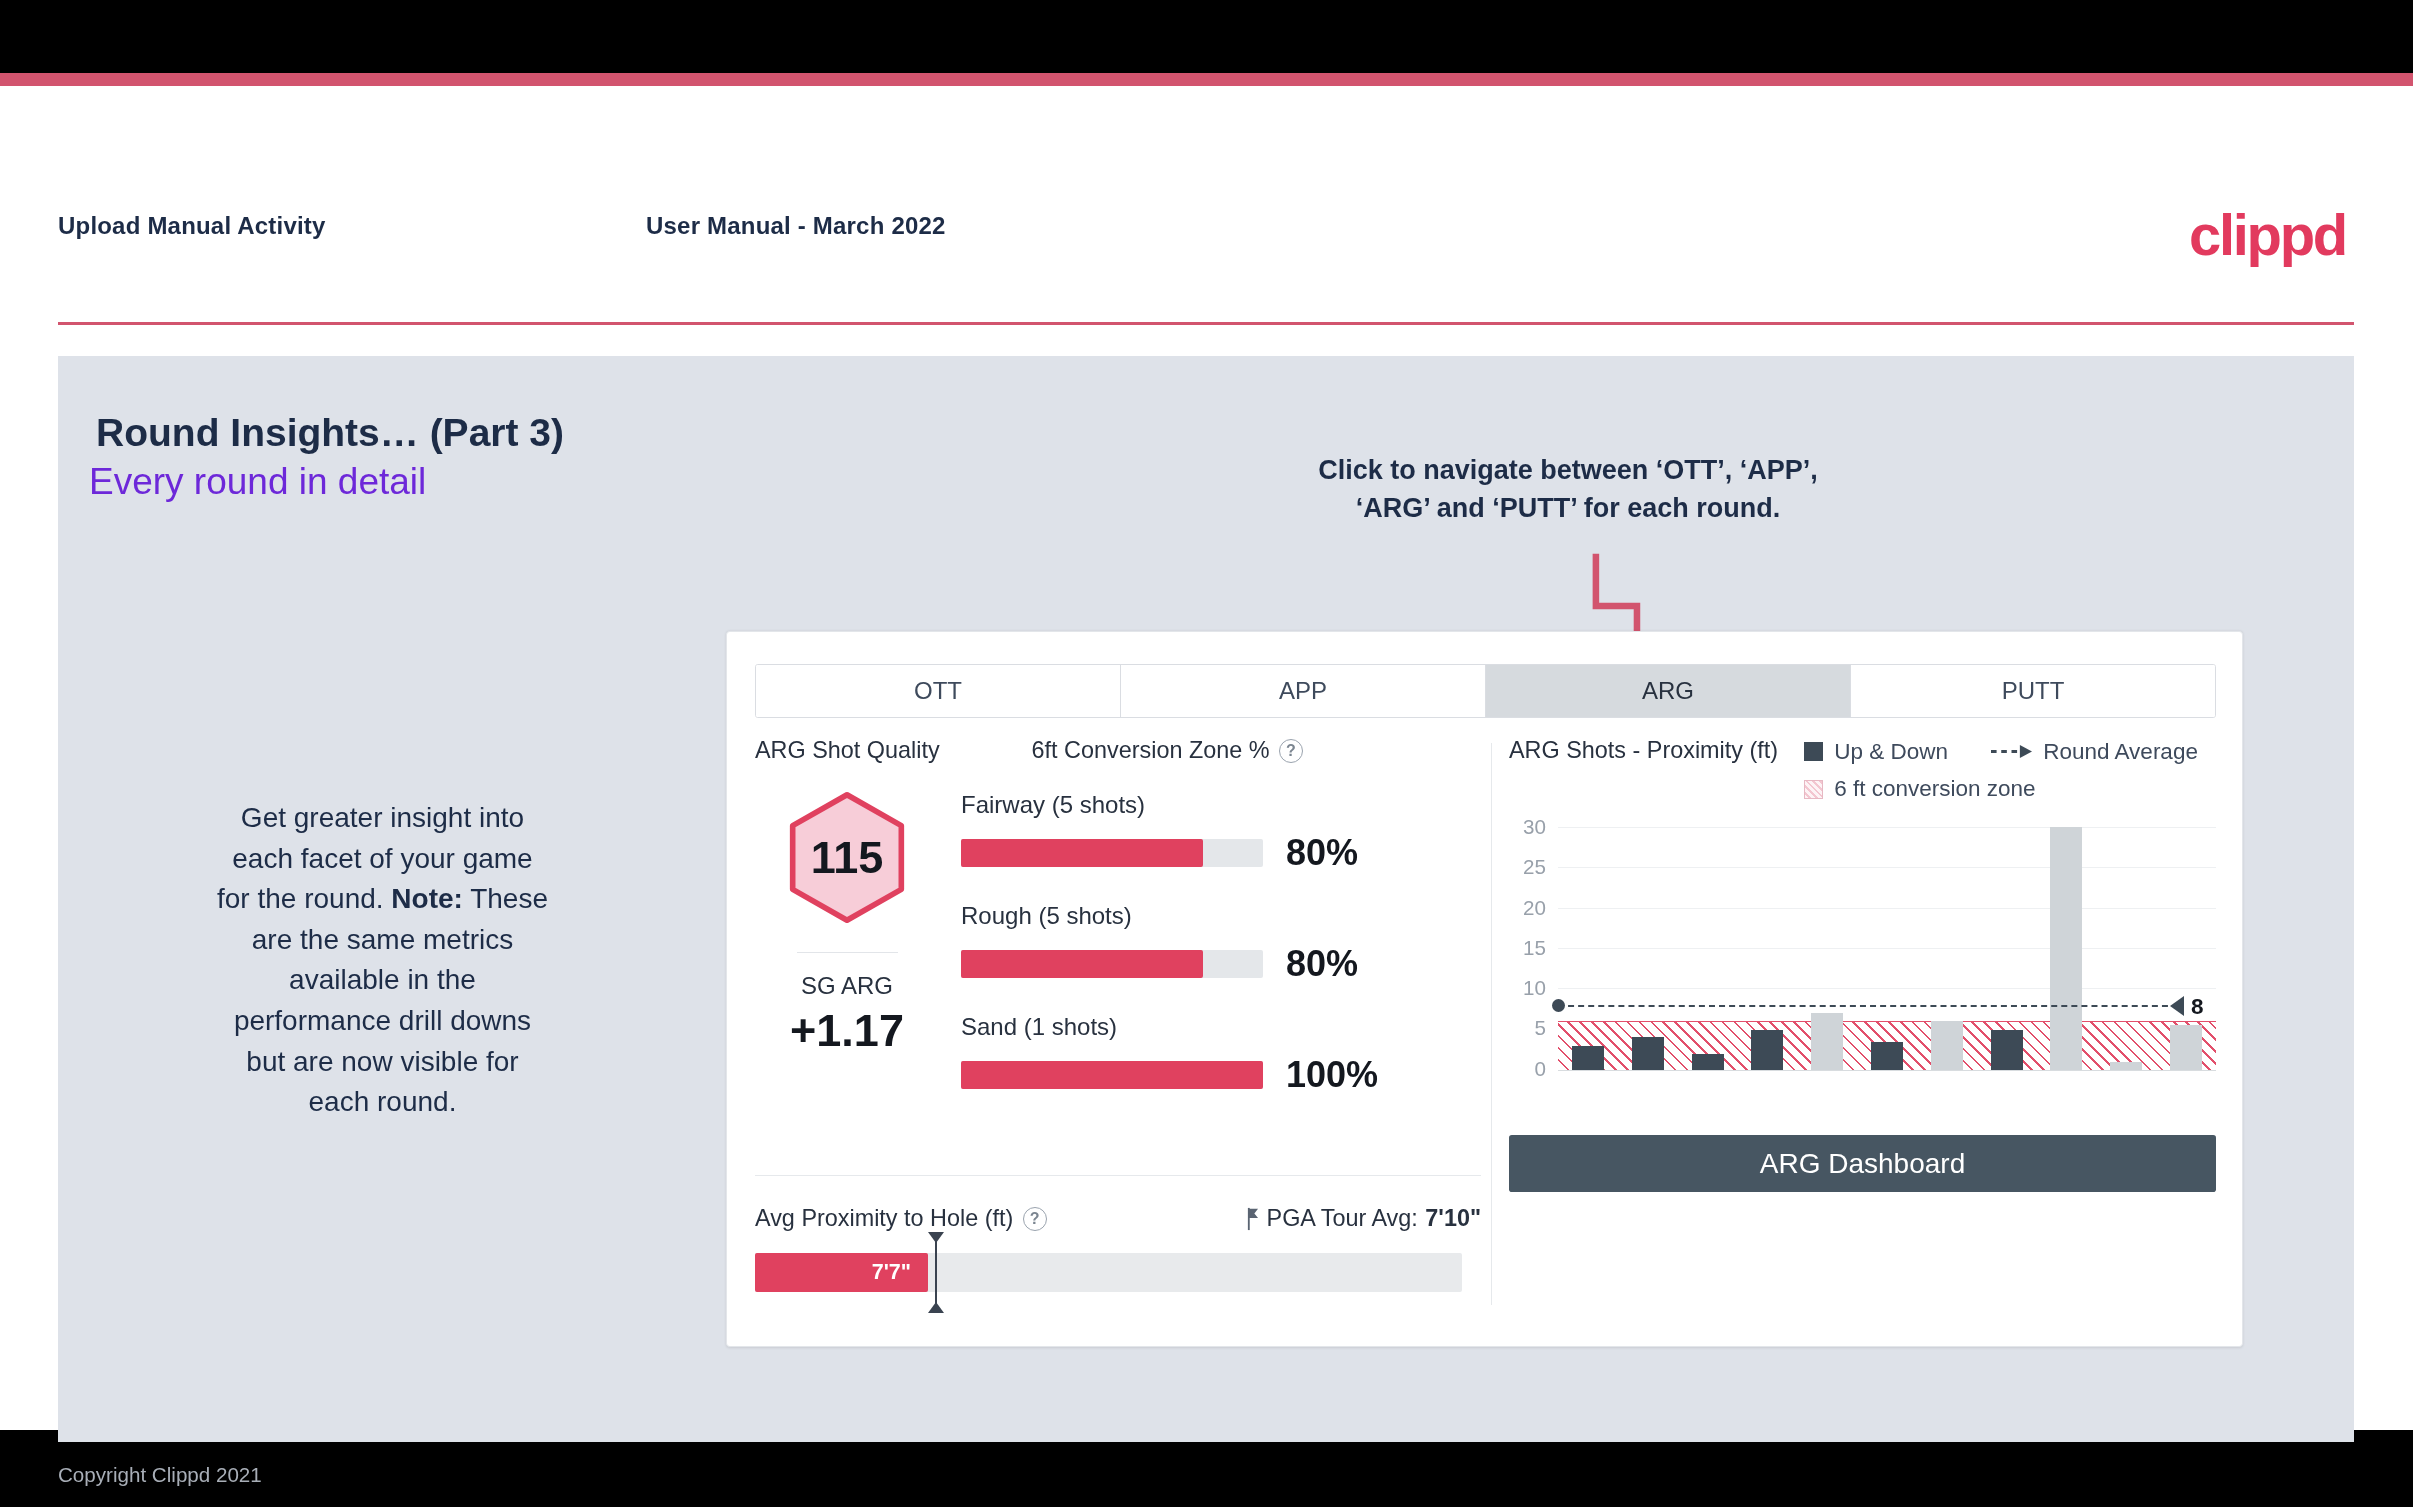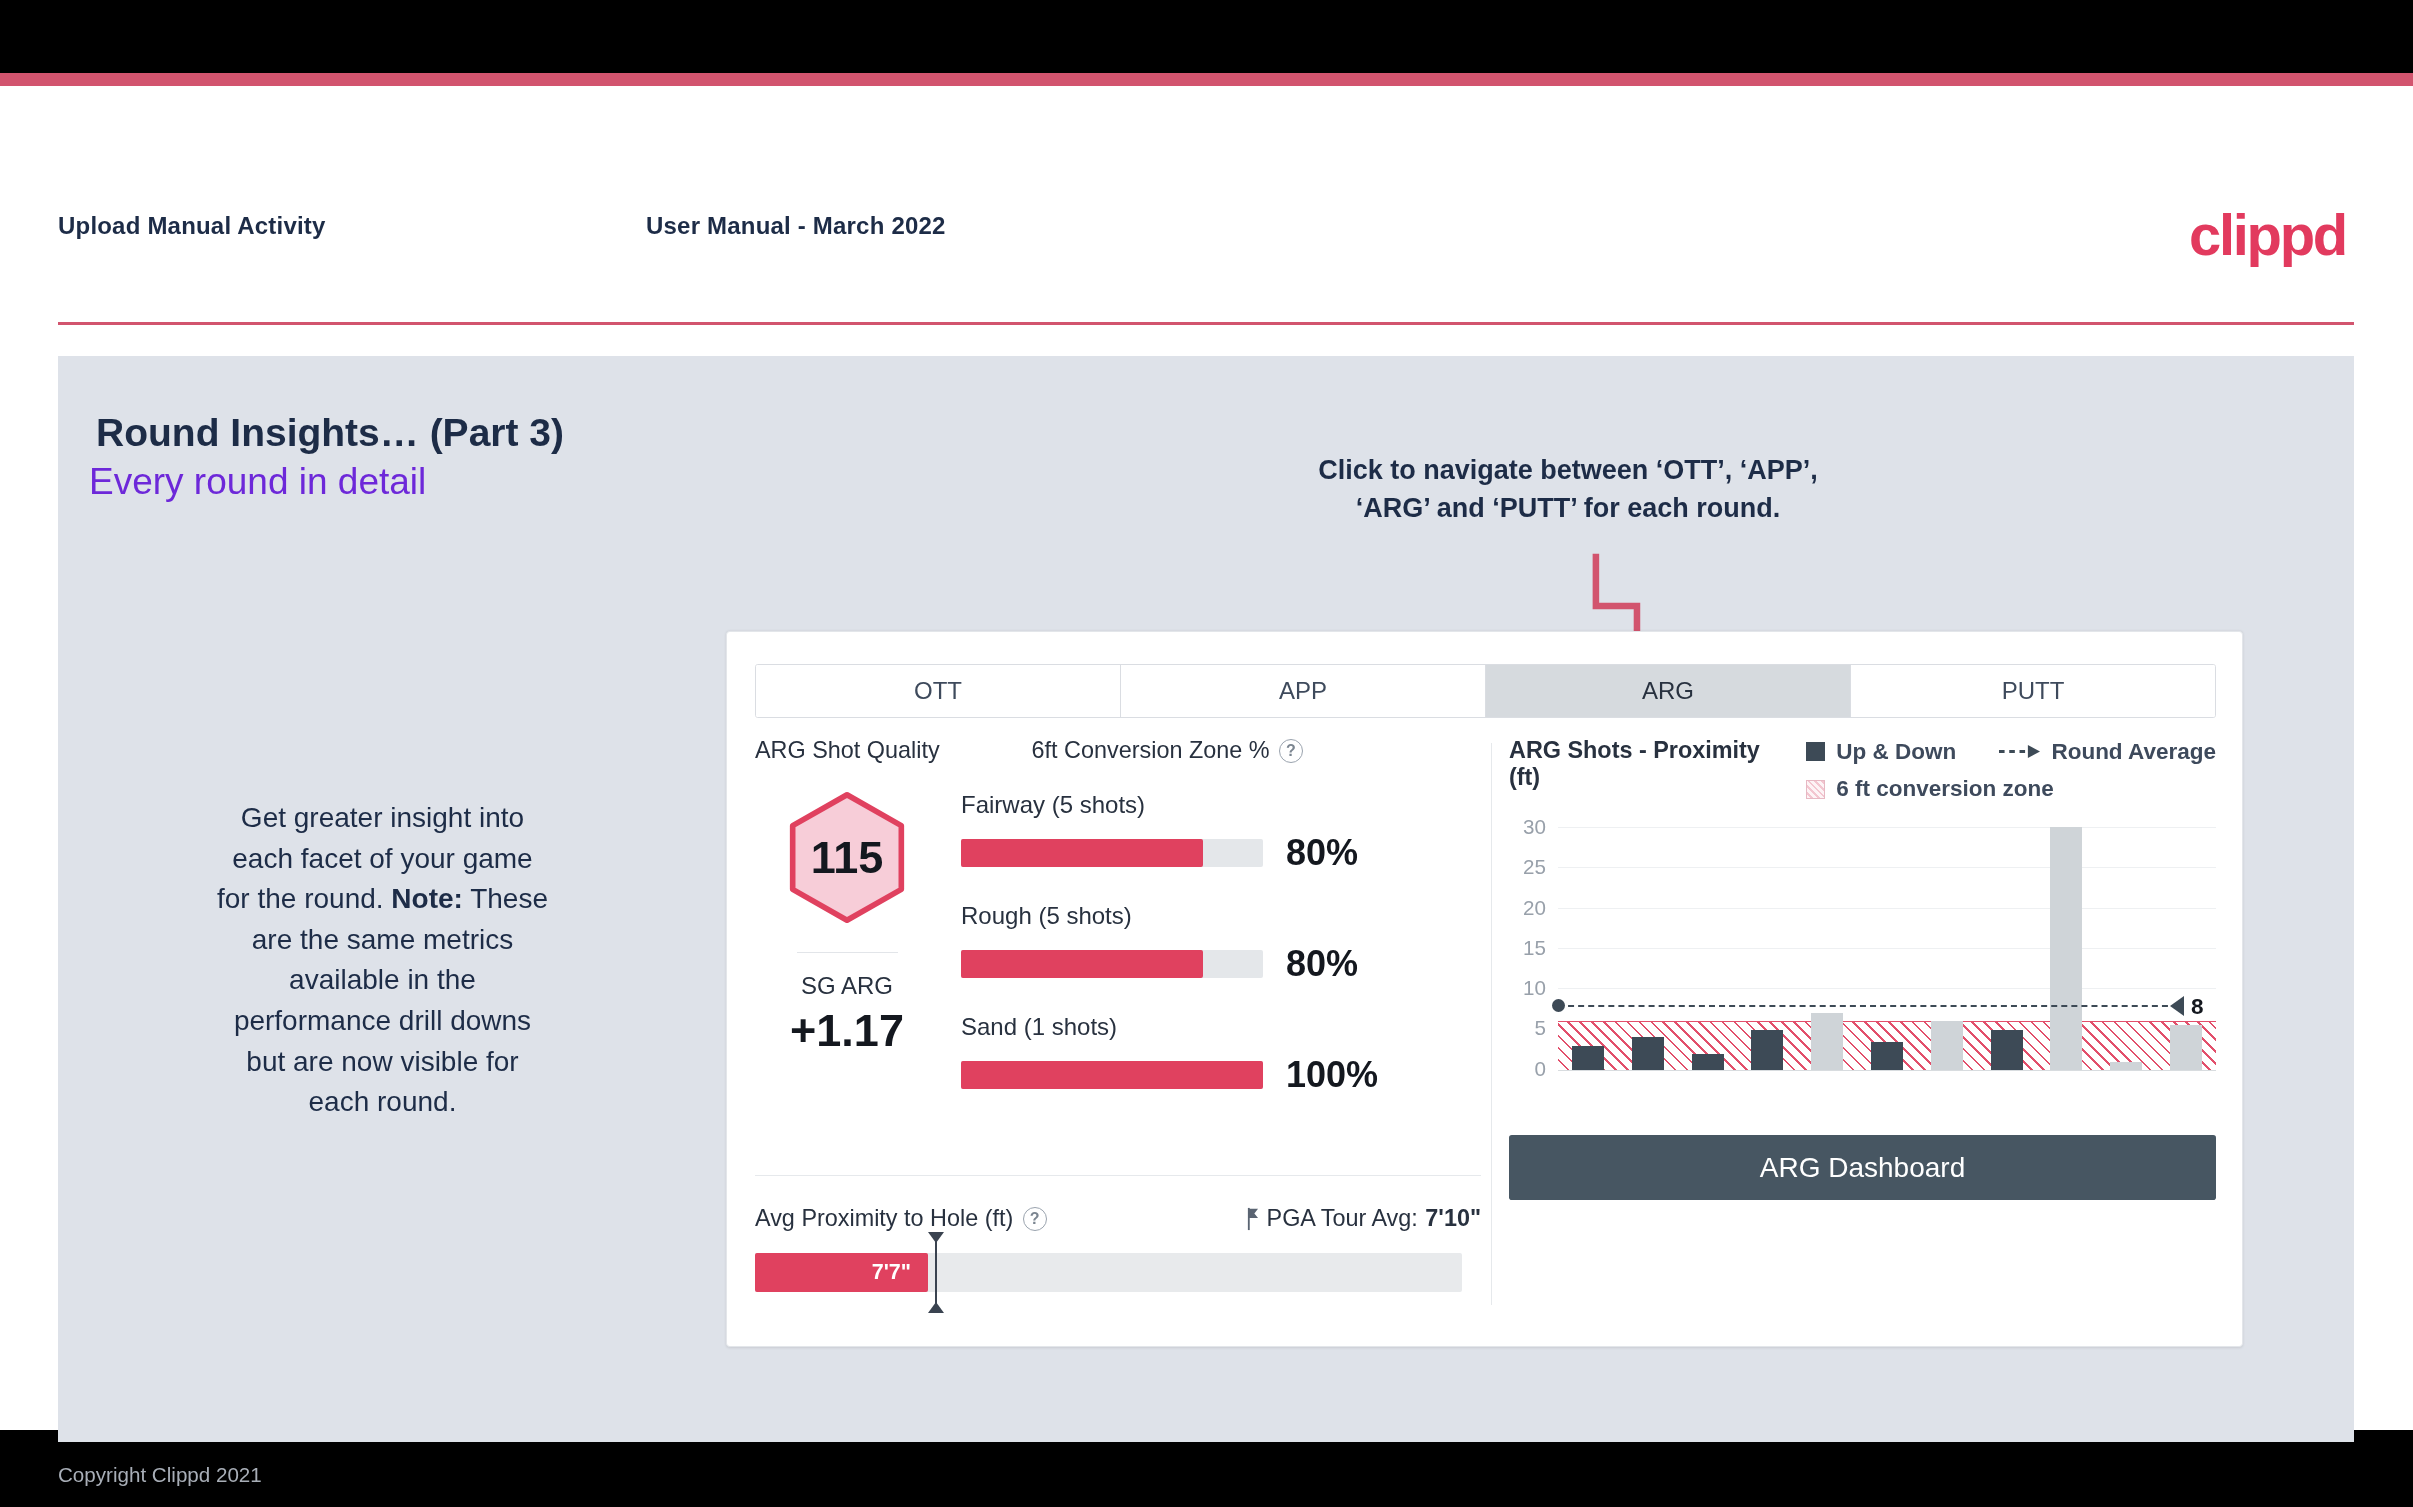--- a/index.html
+++ b/index.html
@@ -154,21 +154,21 @@
     border-left:8.4px solid transparent; border-right:8.4px solid transparent;
     border-top:11.2px solid #3a4350;
   }
   .prox-tri-bot {
     position:absolute; left:173px; top:49px; width:0; height:0;
     border-left:8.4px solid transparent; border-right:8.4px solid transparent;
     border-bottom:11.2px solid #3a4350;
   }
 
   
-  .chart-head { display:flex; align-items:flex-start; gap:26px;font-weight:bold; }
+  .chart-head { display:flex; align-items:flex-start; gap:26px; }
   .legend { display:flex; flex-direction:column; gap:11.2px; margin-top:1.9px; }
   .legend-row { display:flex; align-items:center; gap:43px; }
   .lg { display:flex; align-items:center; gap:11.2px; font-size:22.5px; color:#3e4a5c; white-space:nowrap; }
   .sw-dark { width:19px; height:19px; background:#3d4a56; }
   .sw-hatch {
     width:19px; height:19px; border:0.9px solid #e7b8c3;
     background:repeating-linear-gradient(45deg,#fdf3f5 0 2.8px,#f3c6d0 2.8px 4.7px);
   }
   .sw-dash { display:inline-block; width:41px; height:19px; position:relative; }
 
@@ -190,21 +190,21 @@
   .avgline { position:absolute; left:49px; height:0; border-top:2.8px dashed #3d4a56; }
   .avgdot  { position:absolute; width:13px; height:13px; border-radius:50%; background:#3d4a56; }
   .avgtri  {
     position:absolute; width:0; height:0;
     border-top:10.3px solid transparent; border-bottom:10.3px solid transparent;
     border-right:14px solid #3d4a56;
   }
   .avgval  { position:absolute; font-size:22.5px; font-weight:700; color:#14181f; }
 
   .dash-btn {
-    position:absolute; left:0; top:398px; width:707px; height:65px;
+    position:absolute; left:0; top:398px; width:707px; height:57px;
     background:#475662; color:#ffffff; border:none; border-radius:2.8px;
     font-size:28px; font-family:"Liberation Sans", sans-serif; cursor:pointer;
     display:flex; align-items:center; justify-content:center;
   }
 
   .copyright {
     position:absolute; left:58px; top:1377px;
     font-size:20.6px; color:#a8aeb7;
   }
 </style>

